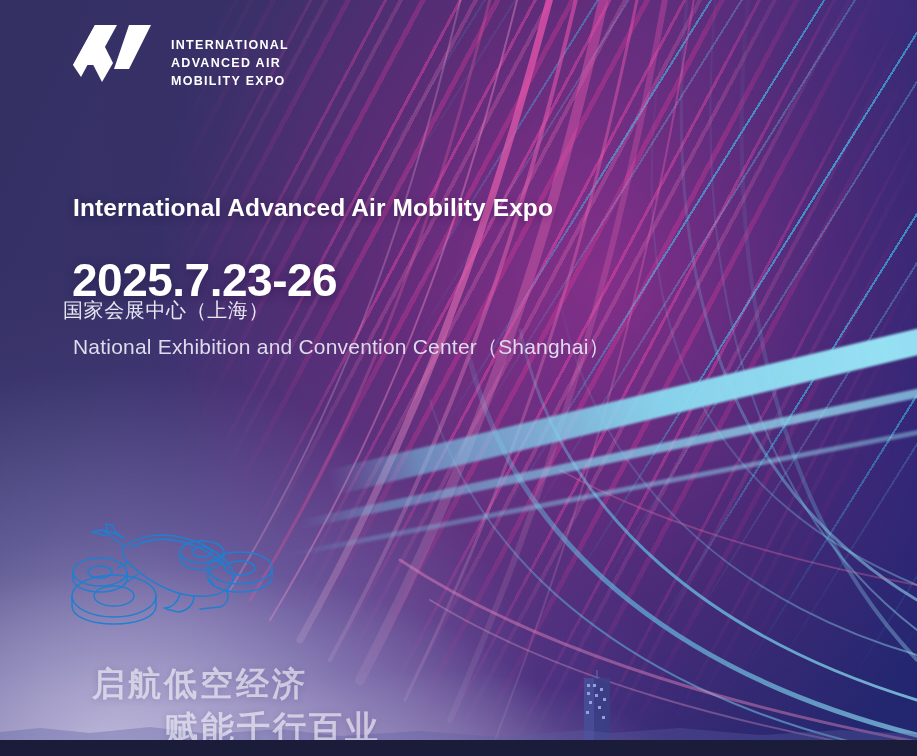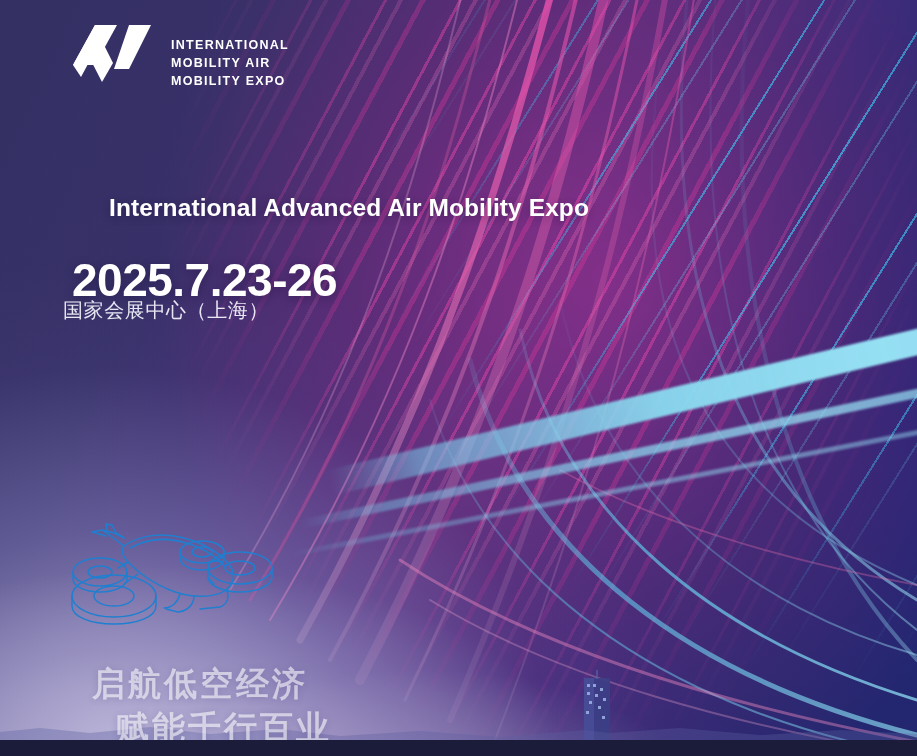--- a/index.html
+++ b/index.html
@@ -113,21 +113,20 @@
     text-shadow:0 2px 10px rgba(20,10,50,.35);
   }
   .title-en{
     position:absolute;left:73px;top:196px;
     color:#ffffff;
     font-size:24.5px;
     font-weight:bold;
     letter-spacing:.1px;
     line-height:1;
     text-shadow:0 2px 8px rgba(20,10,50,.3);
-    margin-left:36px;
   }
   .date{
     position:absolute;left:72px;top:233px;
     color:#ffffff;
     font-size:46px;
     font-weight:bold;
     letter-spacing:-0.5px;
     line-height:1;
     text-shadow:0 2px 10px rgba(20,10,50,.35);
     margin-top:24px;
@@ -153,21 +152,21 @@
   
   .slogan{
     position:absolute;left:92px;top:662px;
     font-weight:bold;
     font-size:33px;
     line-height:44px;
     letter-spacing:3px;
     color:rgba(255,255,255,0.58);
     text-shadow:0 1px 6px rgba(70,60,130,.25);
   }
-  .slogan .line2{display:block;margin-left:24px;}
+  .slogan .line2{display:block;margin-left:73px;}
 </style>
 </head>
 <body>
 
 <div id="poster">
 
   <div class="bg-layer bg-base"></div>
   <div class="bg-layer bg-pink-streaks"></div>
   <div class="bg-layer bg-cyan-streaks"></div>
 
@@ -255,28 +254,29 @@
       <path d="M22,0 L44,0 L22,40 L0,40 Z" fill="#ffffff"></path>
       <path d="M22,35 L44,75 L22,75 L11,55 Z" fill="#ffffff" opacity="0"></path>
       <path d="M22,2 L40,38 L29,57 L11,22 Z" fill="#ffffff"></path>
       <path d="M52,0 L74,0 L52,40 L30,40 Z" fill="#ffffff" opacity="0"></path>
       <path d="M56,0 L78,0 L56,44 L41,44 Z" fill="#ffffff"></path>
       <path d="M22,0 L36,0 L8,52 L0,40 Z" fill="#ffffff"></path>
       <path d="M29,56 L41,44 L56,44 L40,70 Z" fill="#ffffff" opacity="0"></path>
     </svg>
     <div class="logo-words">
       <div>INTERNATIONAL</div>
-      <div>MOBILITY AIR</div>
+      <div>ADVANCED AIR</div>
       <div>MOBILITY EXPO</div>
     </div>
   </div>
 
   <div class="title-en">International Advanced Air Mobility Expo</div>
   <div class="date">2025.7.23-26</div>
   <div class="venue-cn">国家会展中心（上海）</div>
+  <div class="venue-en">National Exhibition and Convention Center（Shanghai）</div>
 
   <svg class="aircraft" viewBox="0 0 230 125">
     <g fill="none" stroke="#1f7fd0" stroke-width="1.5" stroke-linejoin="round" stroke-linecap="round">
 
       <path d="M62,34 C78,23 100,20 122,26 C142,31 160,42 168,54 C174,62 172,72 164,78
                C154,85 136,86 120,82 C100,77 80,64 68,52 C62,46 58,39 62,34 Z"></path>
       <path d="M68,36 C84,27 104,25 124,31 C142,36 157,46 164,56"></path>
 
       <path d="M62,34 L46,22 L40,18 L52,21 L62,26"></path>
       <path d="M46,22 L44,12 L50,13 L54,21"></path>

